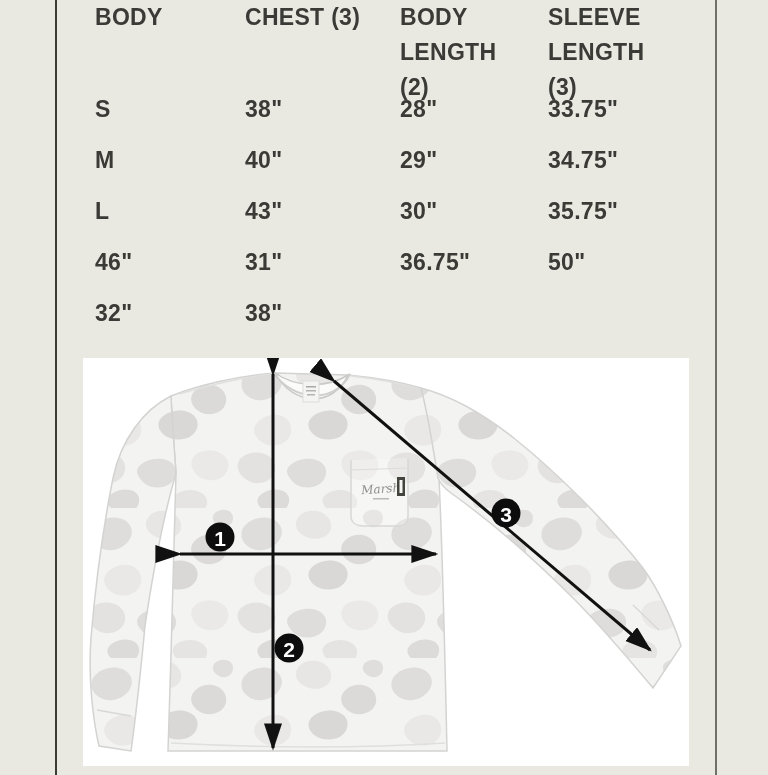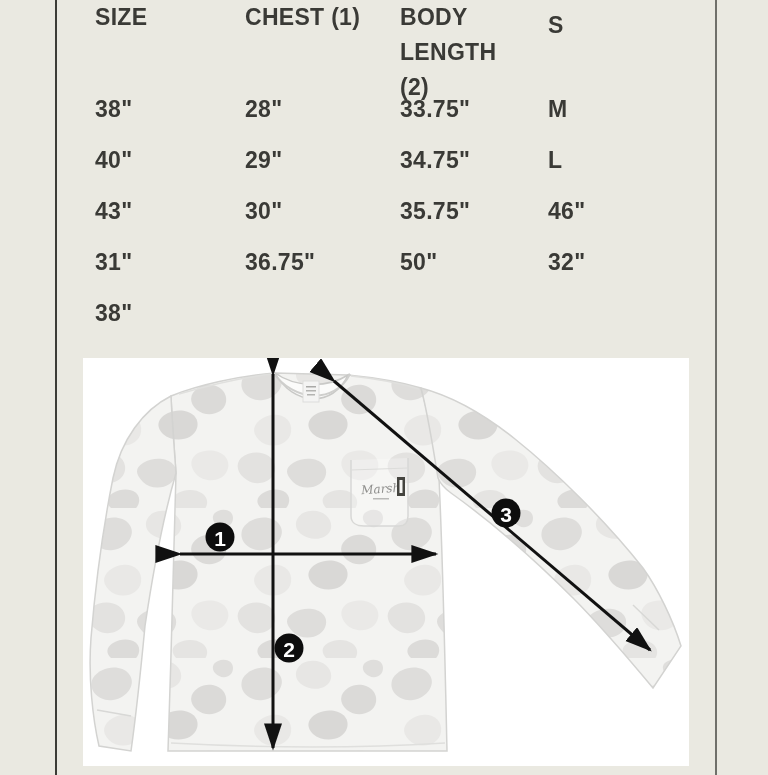--- a/index.html
+++ b/index.html
@@ -52,27 +52,30 @@
 <body>
 
 <div id="stage">
 
   <div id="rule-left" class="rule"></div>
   <div id="rule-right" class="rule"></div>
 
   <div id="size-table">
 
     <div class="th">
-      <span>SIZE</span>
+      <span>BODY</span>
     </div>
     <div class="th">
-      <span>CHEST (1)</span>
+      <span>CHEST (3)</span>
     </div>
     <div class="th">
       <span class="wrapbox">BODY LENGTH (2)</span>
+    </div>
+    <div class="th">
+      <span class="wrapbox">SLEEVE LENGTH (3)</span>
     </div>
 
     <div class="td">S</div>
     <div class="td">38"</div>
     <div class="td">28"</div>
     <div class="td">33.75"</div>
 
     <div class="td">M</div>
     <div class="td">40"</div>
     <div class="td">29"</div>

